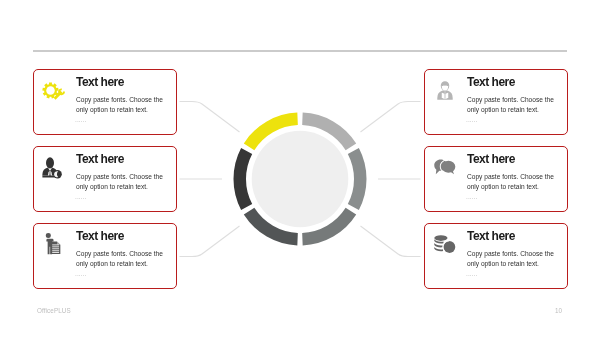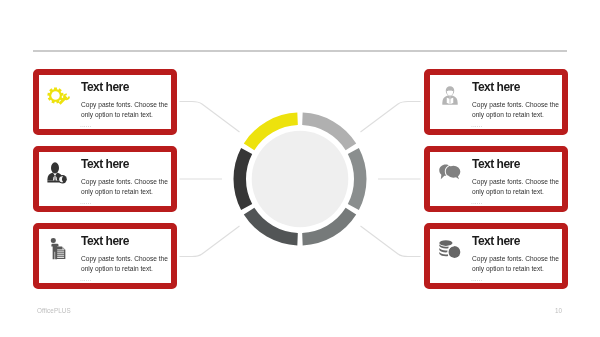--- a/index.html
+++ b/index.html
@@ -1,21 +1,21 @@
 <!DOCTYPE html>
 <html><head>
 <meta charset="utf-8">
 <style>
   html,body{margin:0;padding:0;}
   body{width:600px;height:337px;background:#ffffff;font-family:"Liberation Sans",sans-serif;overflow:hidden;}
   .slide{position:relative;width:600px;height:337px;background:#fff;}
   .divider{position:absolute;left:33px;top:50px;width:534px;height:1.6px;background:#cbcbcb;}
 
   .card{position:absolute;box-sizing:border-box;width:144px;height:66px;
-        border:6px solid #b91c1c;border-radius:5px;background:#fff;}
+        border:1px solid #b91c1c;border-radius:5px;background:#fff;}
   .card.left{left:33px;}
   .card.right{left:424px;}
   .card.r1{top:69px;}
   .card.r2{top:146px;}
   .card.r3{top:223px;}
 
   .card-icon{position:absolute;left:4px;top:8px;width:32px;height:24px;display:flex;align-items:center;justify-content:center;}
   .card-icon svg{display:block;overflow:visible;}
   .card-icon[data-name="businessman-badge-icon"]{margin-left:-2px;}
   .card-icon[data-name="person-document-icon"]{margin-left:-1px;}

